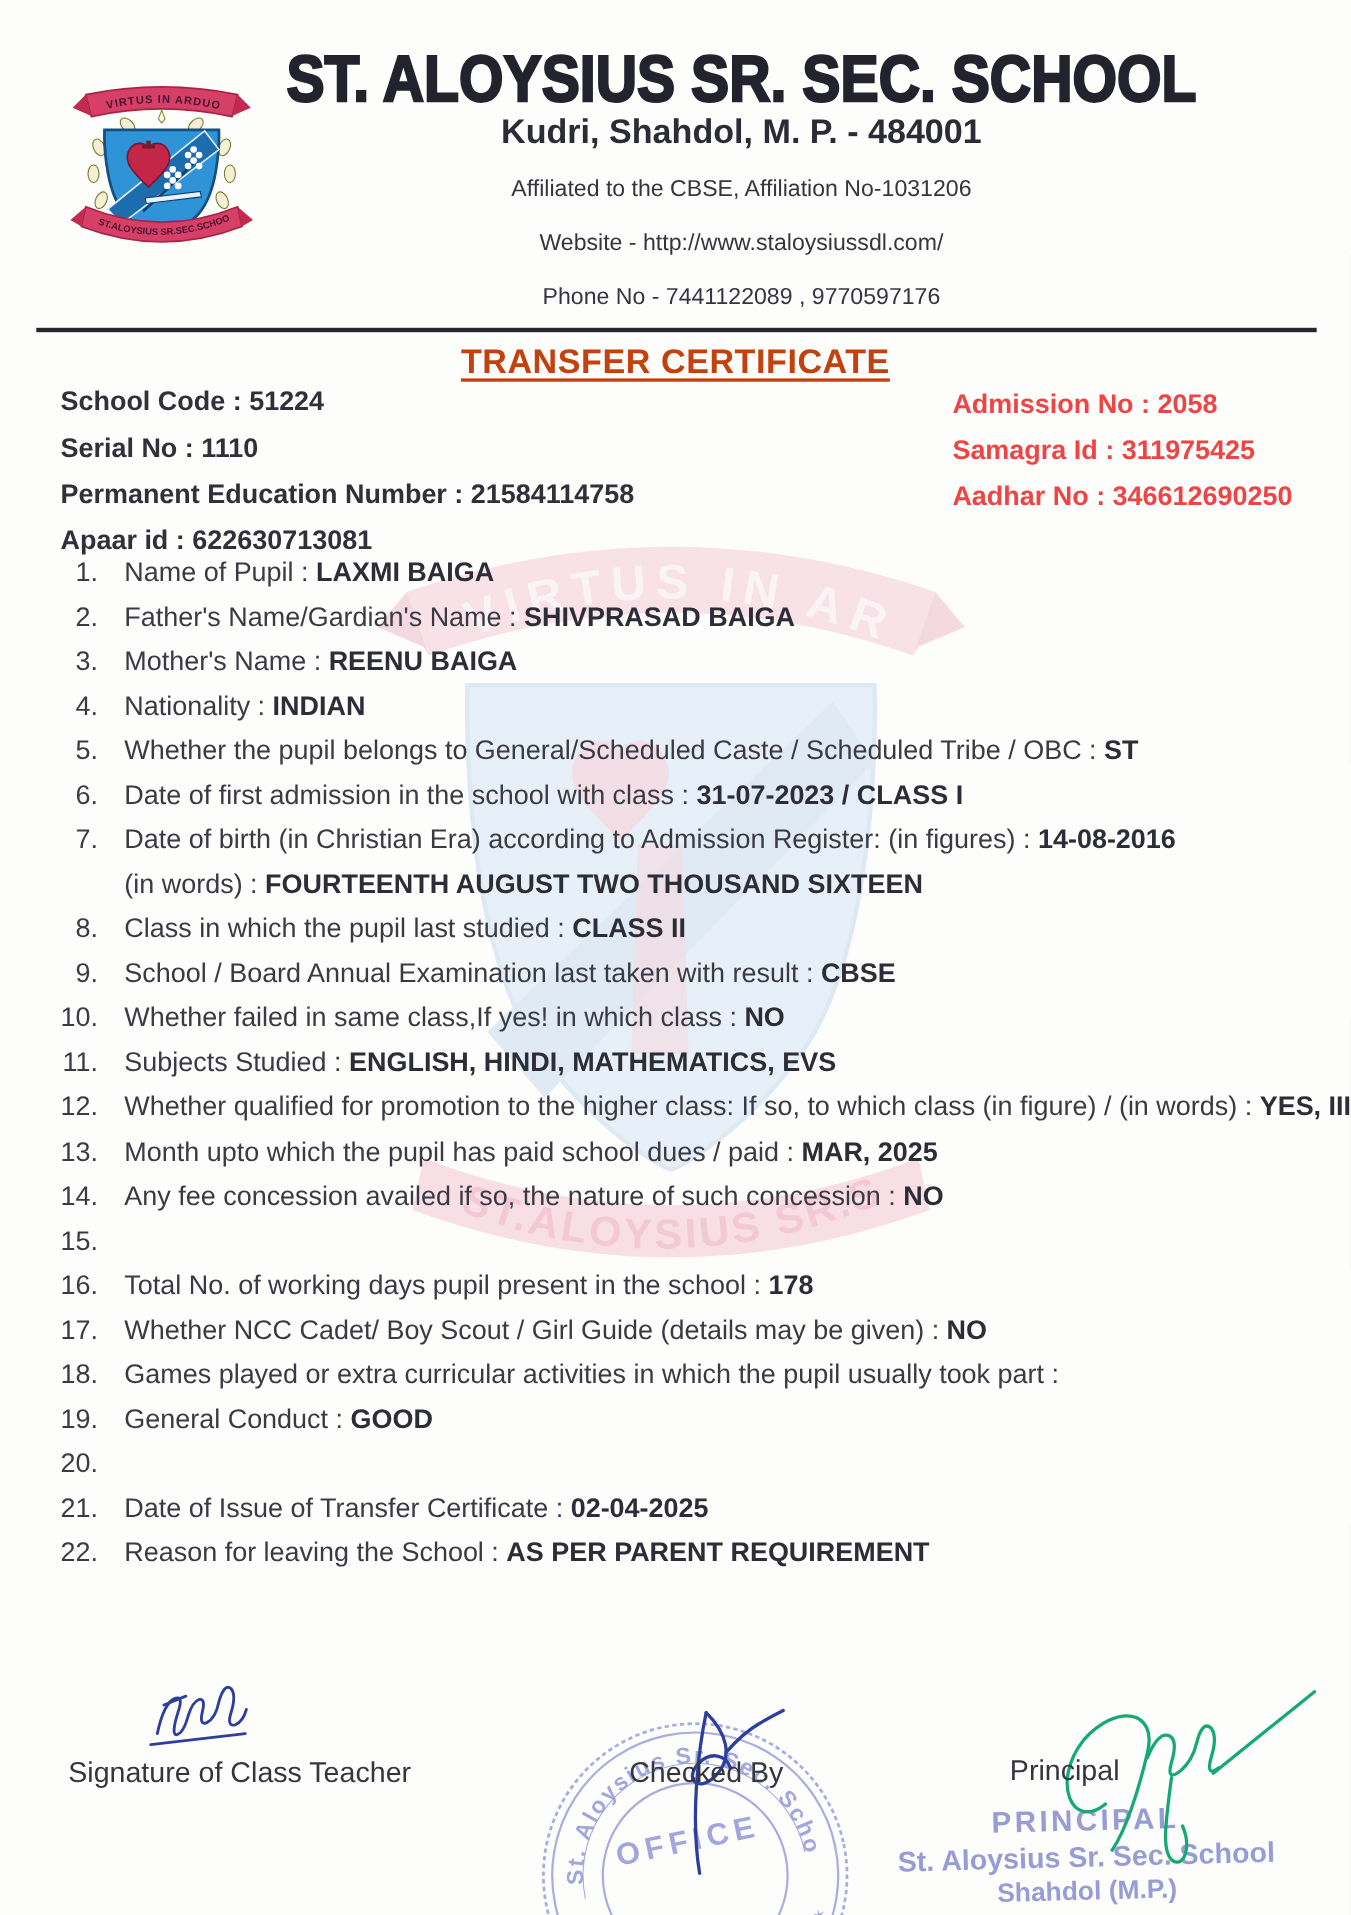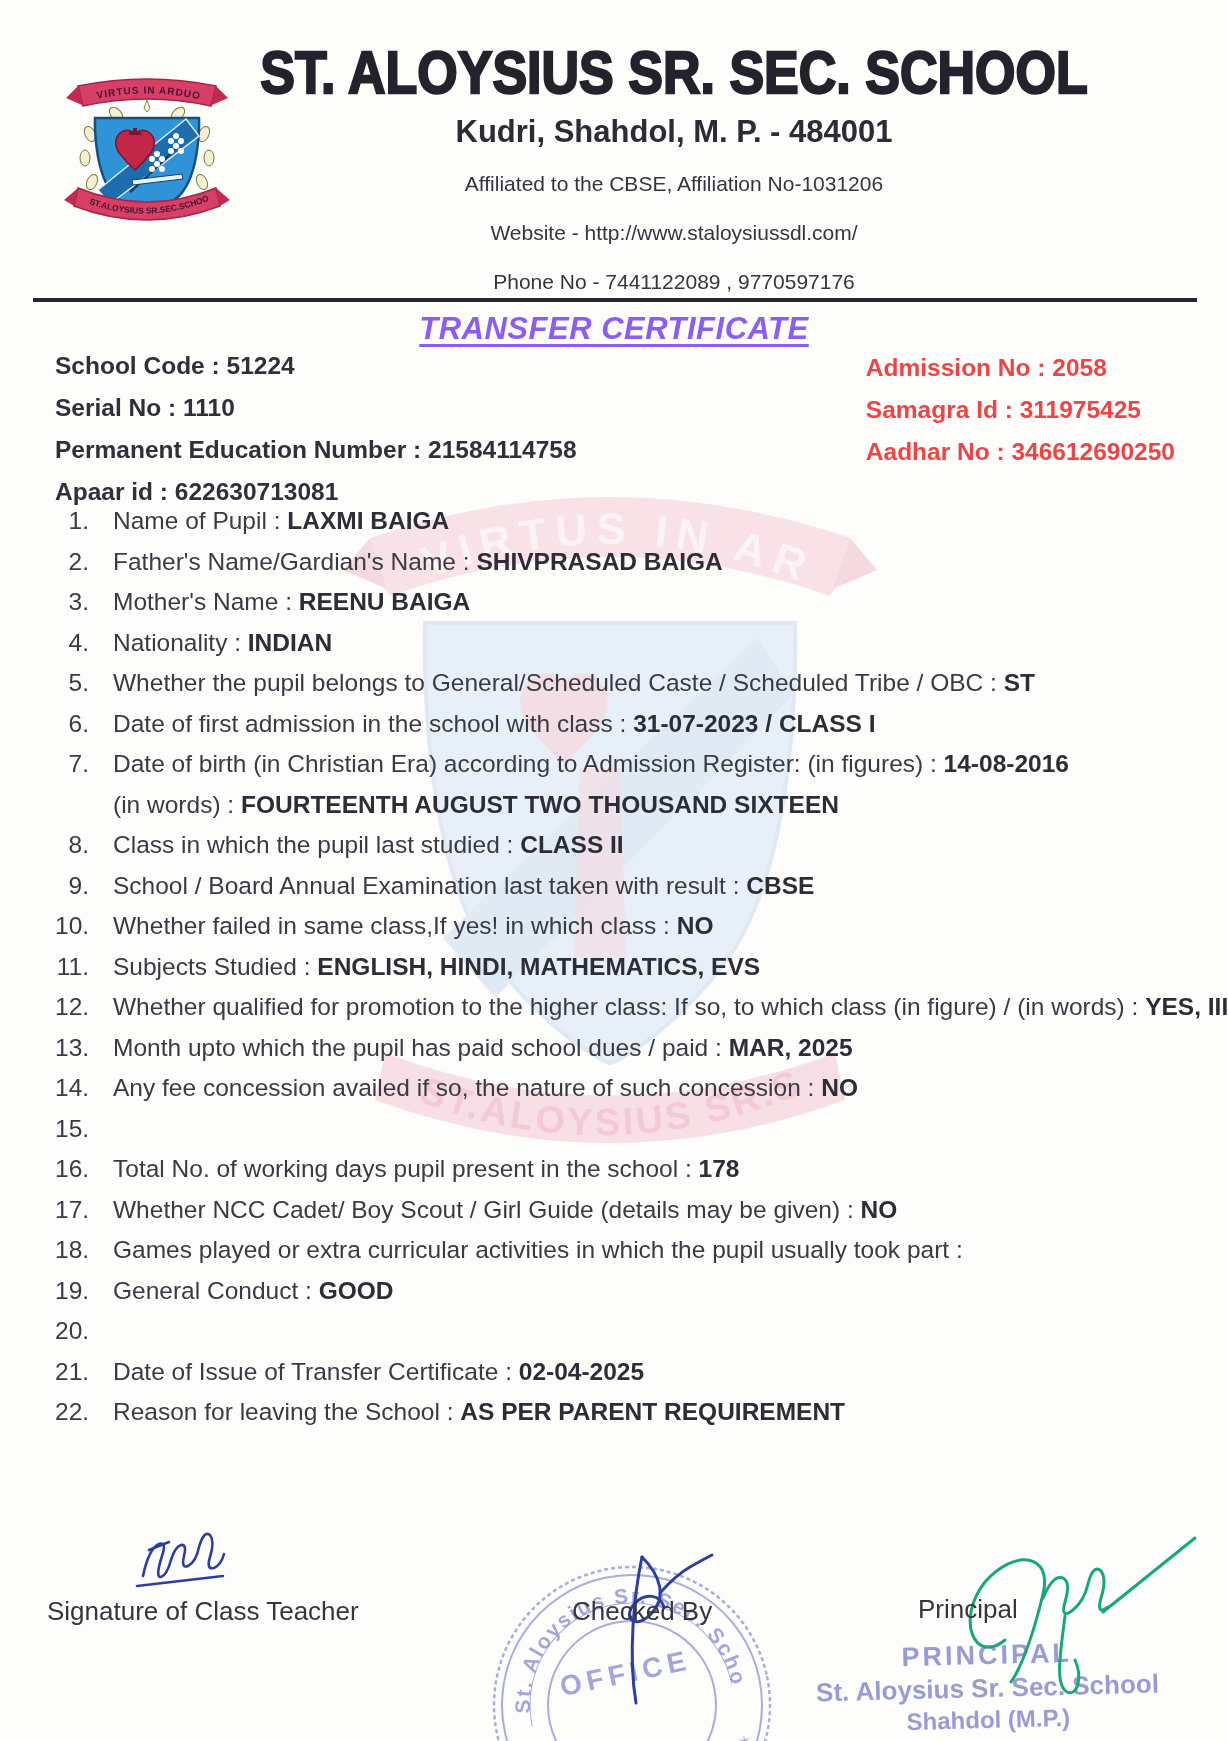--- a/index.html
+++ b/index.html
@@ -4,44 +4,44 @@
 <style>
   html,body{margin:0;padding:0;background:#e8e8e8;}
   .page{position:relative;width:1228px;height:1741px;background:#fdfdfc;overflow:hidden;
         font-family:"Liberation Sans",sans-serif;color:#35353f;}
   .abs{position:absolute;}
   
   .logo{left:58px;top:76px;width:178px;height:152px;}
   .hdr{left:130px;top:38px;width:1088px;text-align:center;}
   .school-name{font-size:52px;font-weight:700;color:#23232d;letter-spacing:0px;
     transform:scaleY(1.14);transform-origin:top center;-webkit-text-stroke:2px #23232d;white-space:nowrap;}
-  .addr{margin-top:16px;font-size:31px;font-weight:700;color:#2c2c36;}
+  .addr{margin-top:4px;font-size:31px;font-weight:700;color:#2c2c36;}
   .hline{font-size:21px;color:#35353f;margin-top:19px;line-height:30px;}
   .dise{font-size:27px;font-weight:700;color:#2c2c36;margin-top:4px;}
   .rule{left:33px;top:298px;width:1164px;height:4px;background:#26262e;}
   .title-wrap{left:0;top:311px;width:1228px;text-align:center;}
-  .title{font-size:31px;font-weight:700;color:#8b5cf6;text-decoration:underline;
-         text-decoration-thickness:3px;text-underline-offset:5px;letter-spacing:.5px;font-style:italic;}
+  .title{font-size:31px;font-weight:700;color:#c2410c;text-decoration:underline;
+         text-decoration-thickness:3px;text-underline-offset:5px;letter-spacing:.5px;}
   
   .meta-l{left:55px;top:352px;font-size:24.5px;font-weight:700;color:#30303a;}
   .meta-l div{height:42px;}
   .meta-r{right:53px;top:354px;text-align:left;font-size:24.5px;font-weight:700;color:#ef4444;}
   .meta-r div{height:42px;}
   
   .list{left:55px;top:507px;width:1140px;font-size:24.5px;}
   .row{display:flex;height:40.5px;align-items:flex-start;}
   .no{flex:none;width:34px;text-align:right;padding-right:24px;color:#3a3a44;}
   .txt{white-space:nowrap;color:#3a3a44;}
   .txt b{color:#2d2d37;}
   
   .wm{left:325px;top:438px;width:570px;height:730px;opacity:.55;pointer-events:none;}
   
   .sig-teacher{left:125px;top:1528px;width:140px;height:75px;}
   .lbl{font-size:26px;color:#35353f;}
-  .lbl-teacher{left:47px;top:1596px;}
+  .lbl-teacher{left:62px;top:1596px;}
   .lbl-checked{left:572px;top:1596px;z-index:3;}
   .lbl-principal{left:918px;top:1594px;z-index:3;}
   .stamp-office{left:470px;top:1540px;width:330px;height:201px;z-index:1;}
   .sig-checked{left:580px;top:1545px;width:140px;height:170px;z-index:2;}
   .stamp-principal{left:815px;top:1640px;width:345px;text-align:center;z-index:1;
     color:#8084cc;font-weight:700;opacity:.8;transform:rotate(-1.5deg);}
   .sp1{font-size:27px;letter-spacing:3px;}
   .sp2{font-size:26px;margin-top:2px;}
   .sp3{font-size:24px;margin-top:2px;}
   .sig-principal{left:905px;top:1520px;width:300px;height:190px;z-index:2;}

